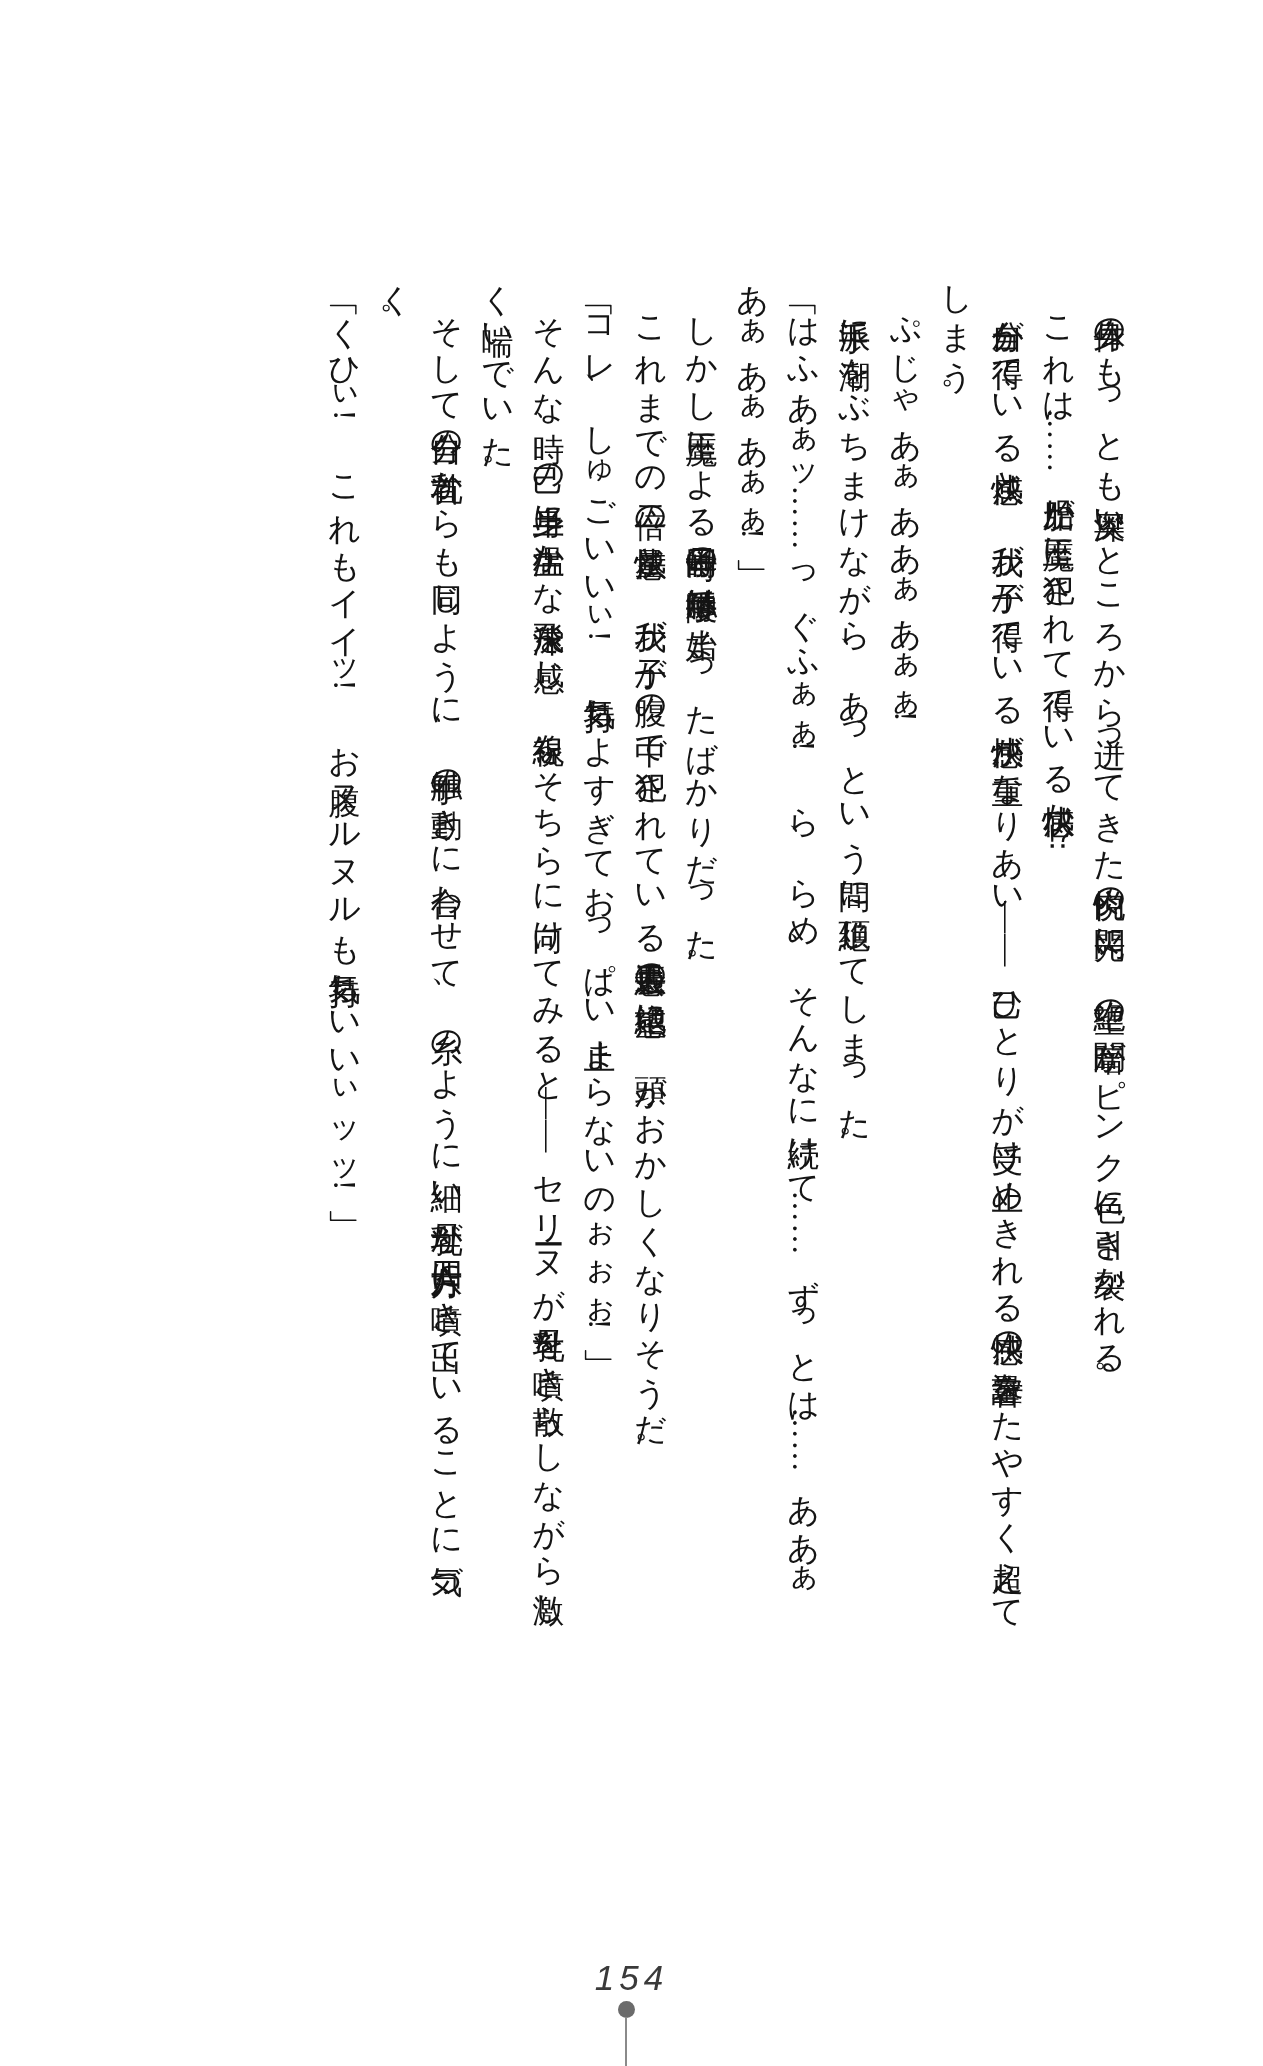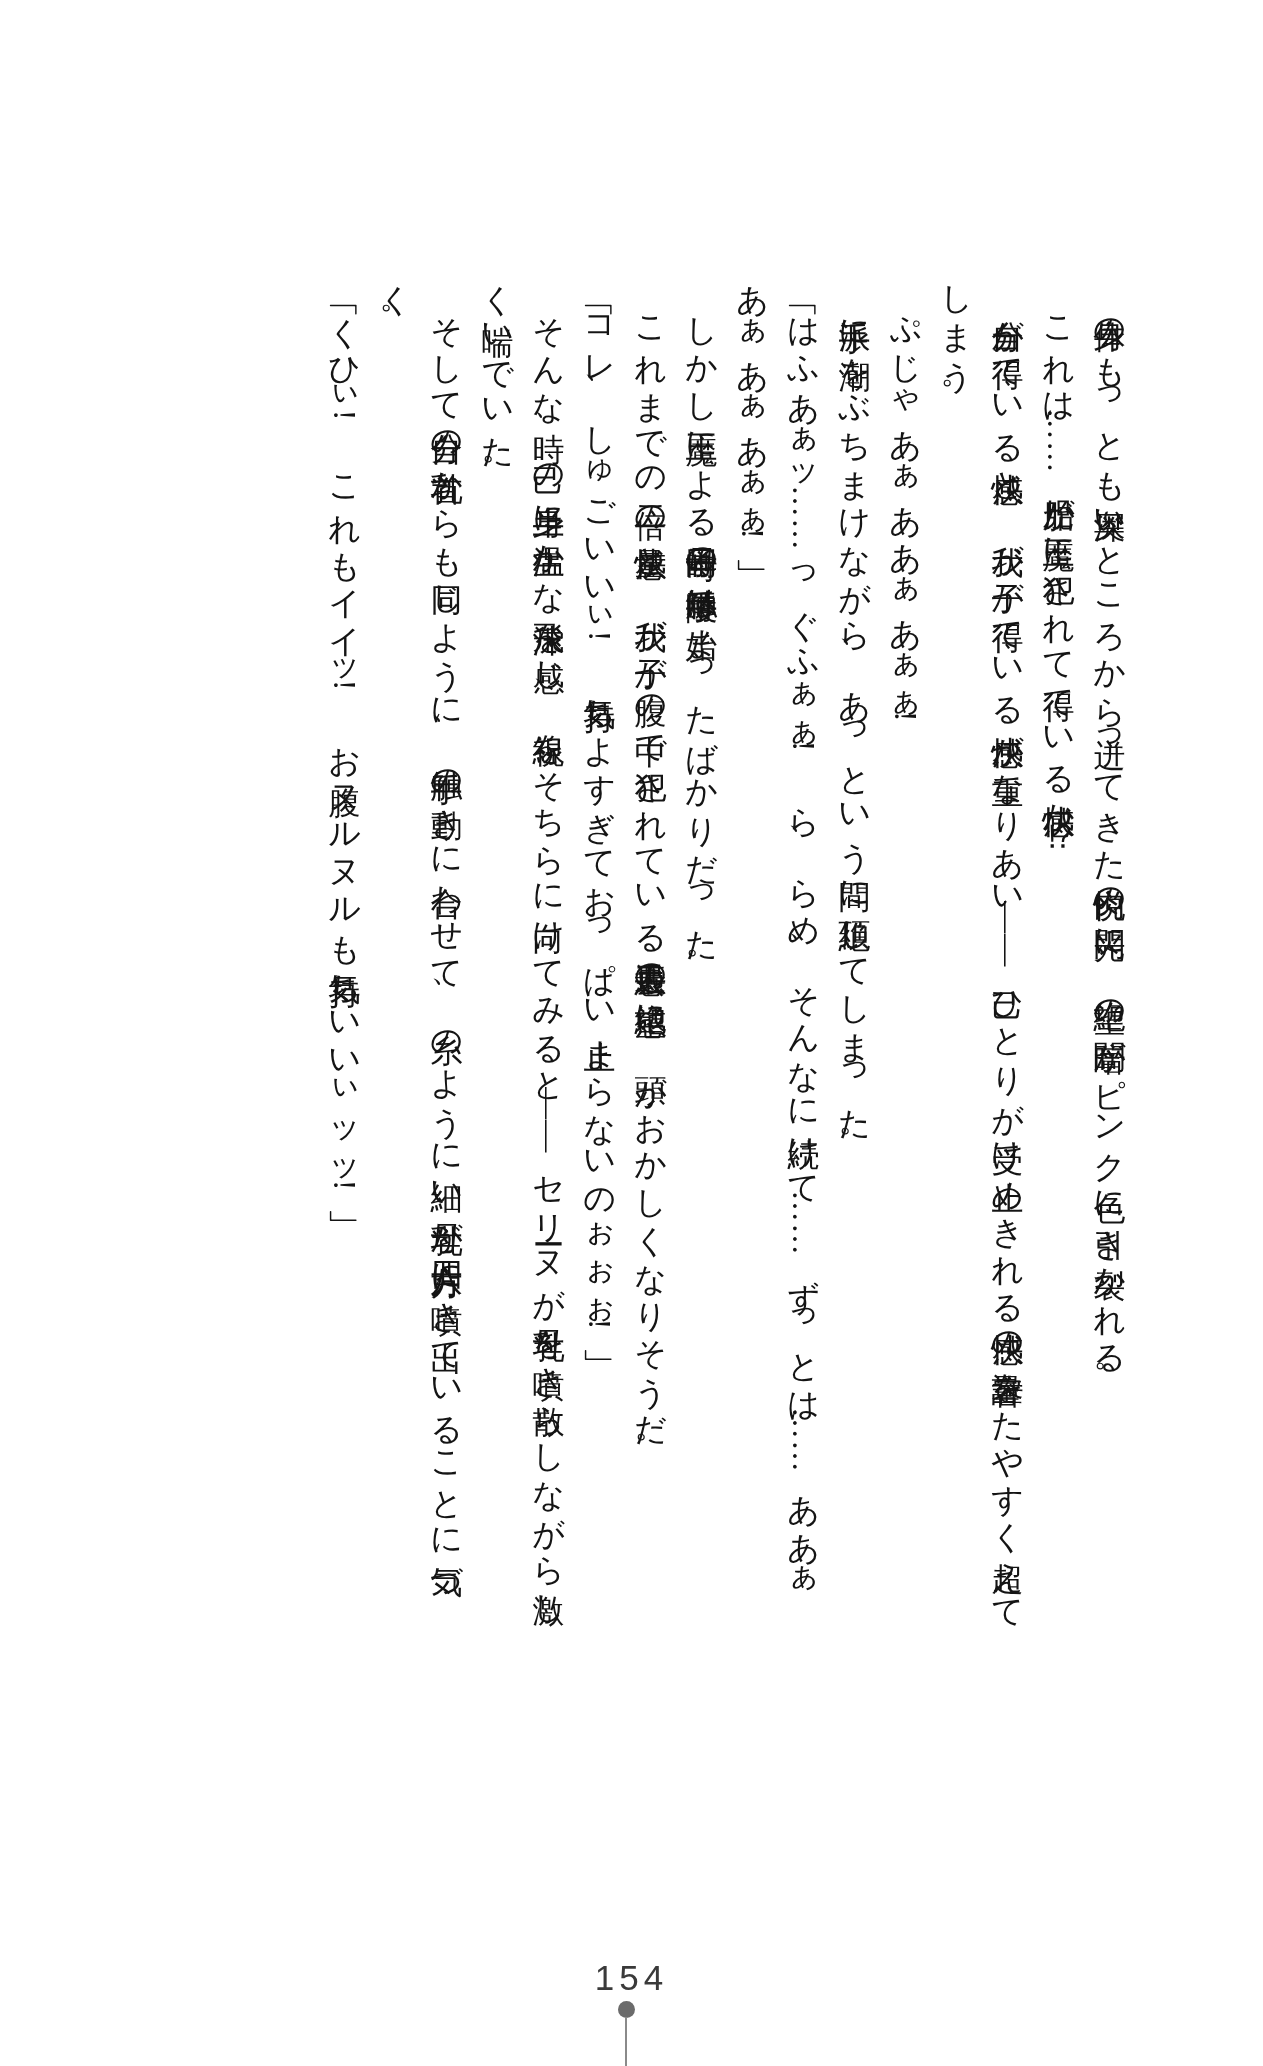--- a/index.html
+++ b/index.html
@@ -45,20 +45,21 @@
     left: 0;
     top: 0;
     width: 100%;
     text-align: center;
     font-family: "Liberation Sans", sans-serif;
     font-size: 35px;
     font-weight: 400;
     letter-spacing: 5px;
     color: #3a3a3a;
     line-height: 1;
+    font-style: italic;
   }
   .footer-dot {
     position: absolute;
     left: 618px;
     top: 41px;
     width: 17px;
     height: 17px;
     border-radius: 50%;
     background: #6b6b6b;
   }

